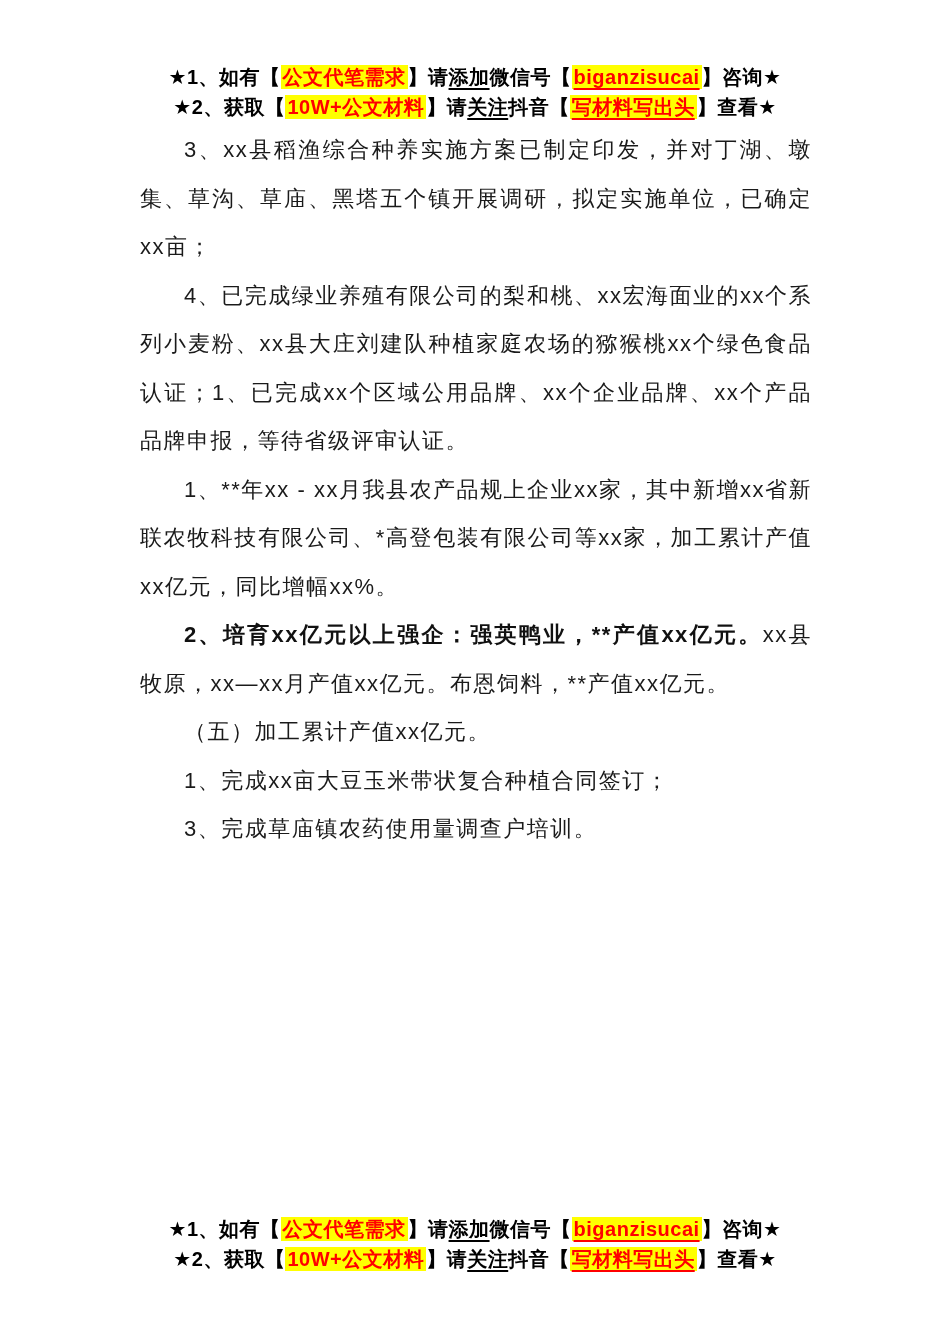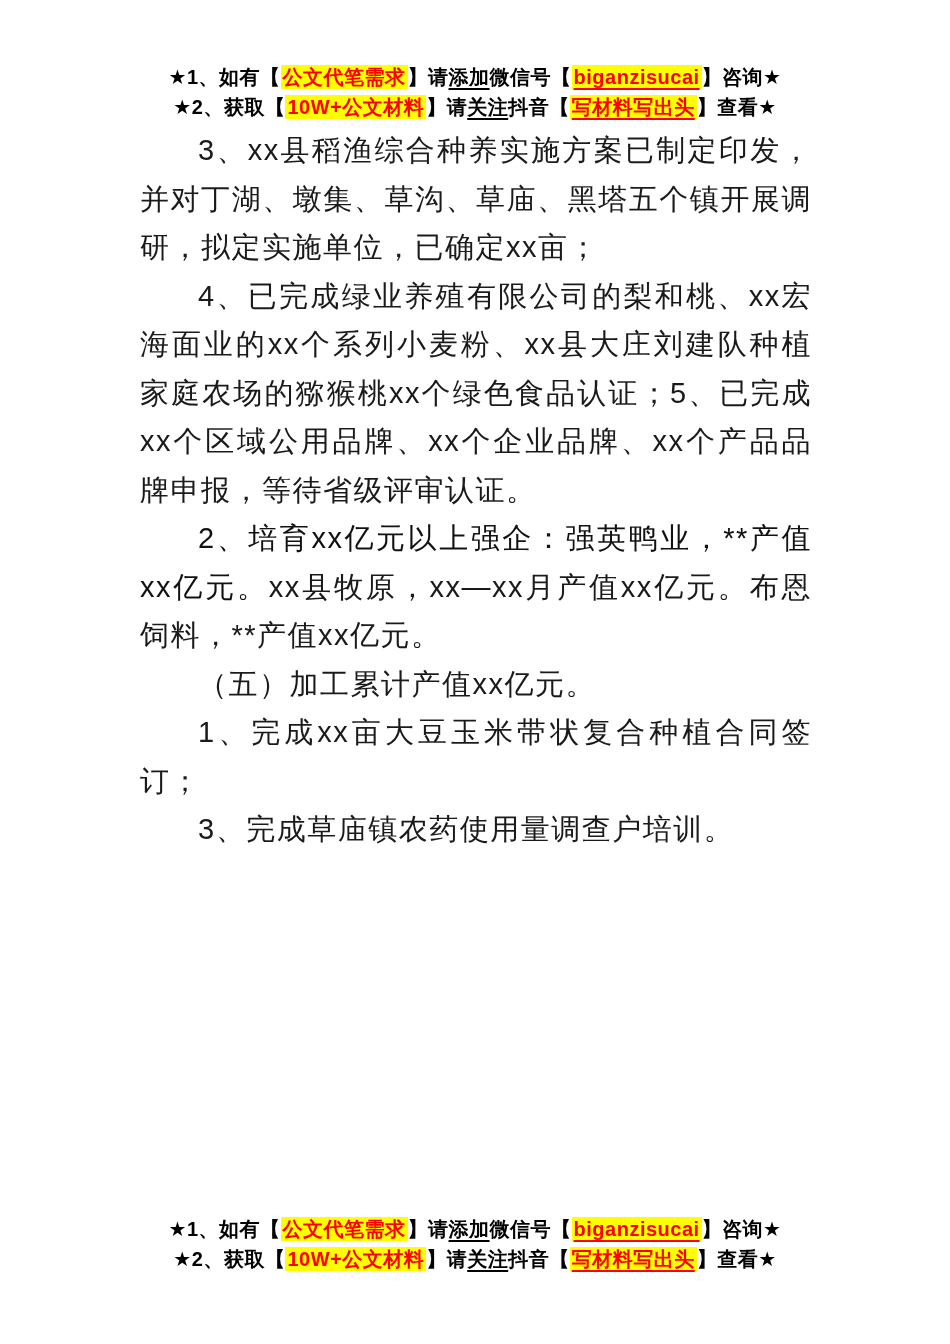--- a/index.html
+++ b/index.html
@@ -42,50 +42,51 @@
     text-decoration-color: #ff0000;
     text-decoration-thickness: 2px;
     text-underline-offset: 4px;
   }
   
   .body-text {
     position: absolute;
     top: 126px;
     left: 140px;
     width: 672px;
-    font-size: 29px;
+    font-size: 22px;
     line-height: 48.5px;
     color: #1a1a1a;
     text-align: justify;
     text-justify: inter-ideograph;
     letter-spacing: 1.5px;
   }
   .body-text p {
     margin: 0;
     text-indent: 2em;
   }
-  .body-text strong { font-weight: 400; color: #111111; }
+  .body-text strong { font-weight: 700; color: #111111; }
 </style>
 </head>
 <body>
 
 <div class="page">
 
   <div class="promo promo-header">
     <div class="promo-line">
       <span class="seg">★1、如有【</span><span class="seg hl">公文代笔需求</span><span class="seg">】请</span><span class="seg ul">添加</span><span class="seg">微信号【</span><span class="seg hl ulr">biganzisucai</span><span class="seg">】咨询★</span>
     </div>
     <div class="promo-line">
       <span class="seg">★2、获取【</span><span class="seg hl">10W+公文材料</span><span class="seg">】请</span><span class="seg ul">关注</span><span class="seg">抖音【</span><span class="seg hl ulr">写材料写出头</span><span class="seg">】查看★</span>
     </div>
   </div>
 
   <div class="body-text">
     <p>3、xx县稻渔综合种养实施方案已制定印发，并对丁湖、墩集、草沟、草庙、黑塔五个镇开展调研，拟定实施单位，已确定xx亩；</p>
-    <p>4、已完成绿业养殖有限公司的梨和桃、xx宏海面业的xx个系列小麦粉、xx县大庄刘建队种植家庭农场的猕猴桃xx个绿色食品认证；5、已完成xx个区域公用品牌、xx个企业品牌、xx个产品品牌申报，等待省级评审认证。</p>
+    <p>4、已完成绿业养殖有限公司的梨和桃、xx宏海面业的xx个系列小麦粉、xx县大庄刘建队种植家庭农场的猕猴桃xx个绿色食品认证；1、已完成xx个区域公用品牌、xx个企业品牌、xx个产品品牌申报，等待省级评审认证。</p>
+    <p>1、**年xx - xx月我县农产品规上企业xx家，其中新增xx省新联农牧科技有限公司、*高登包装有限公司等xx家，加工累计产值xx亿元，同比增幅xx%。</p>
     <p><strong>2、培育xx亿元以上强企：强英鸭业，**产值xx亿元。</strong><span>xx县牧原，xx—xx月产值xx亿元。布恩饲料，**产值xx亿元。</span></p>
     <p>（五）加工累计产值xx亿元。</p>
     <p>1、完成xx亩大豆玉米带状复合种植合同签订；</p>
     <p>3、完成草庙镇农药使用量调查户培训。</p>
   </div>
 
   <div class="promo promo-footer">
     <div class="promo-line">
       <span class="seg">★1、如有【</span><span class="seg hl">公文代笔需求</span><span class="seg">】请</span><span class="seg ul">添加</span><span class="seg">微信号【</span><span class="seg hl ulr">biganzisucai</span><span class="seg">】咨询★</span>
     </div>

